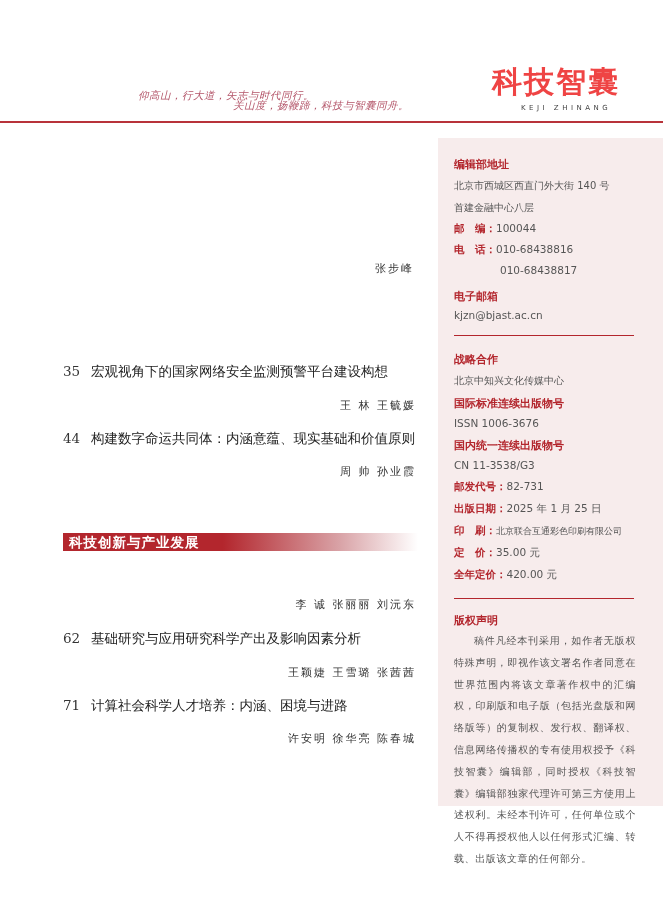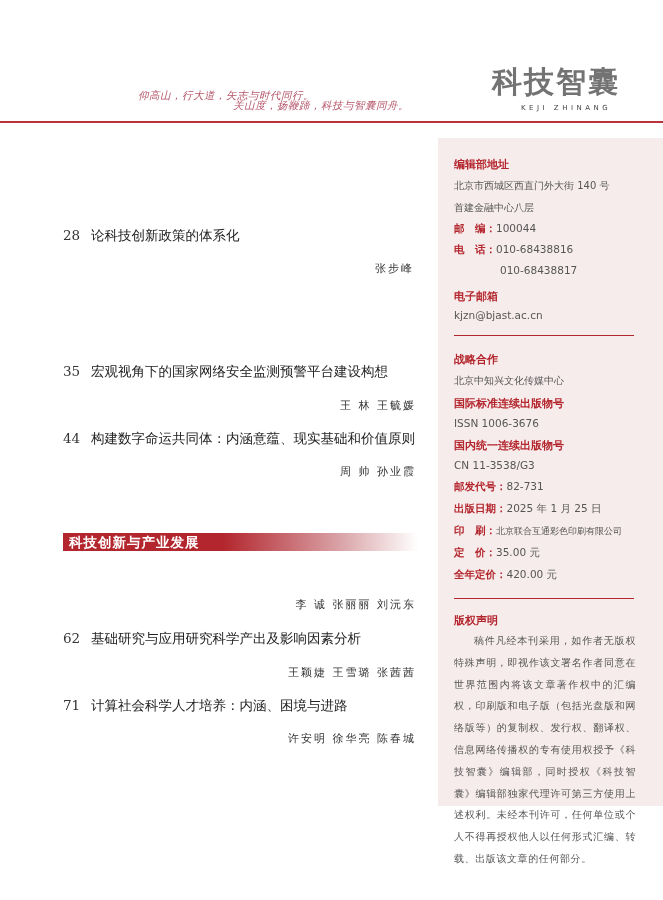--- a/index.html
+++ b/index.html
@@ -12,21 +12,21 @@
   .header { position: absolute; left: 0; top: 0; width: 663px; height: 125px; }
   .slogan {
     position: absolute; font-family: "DejaVu Sans", "Liberation Sans", sans-serif;
     font-style: italic; font-size: 10.5px; color: #b4566a; letter-spacing: 0.5px;
     white-space: nowrap;
   }
   .slogan.l1 { left: 138px; top: 83px; margin-top: 6px; }
   .slogan.l2 { left: 233px; top: 99px; }
   .logo-cn {
     position: absolute; left: 492px; top: 62px; font-family: "DejaVu Serif", serif;
-    font-size: 30px; color: #737373; letter-spacing: 2px; font-weight: bold;
+    font-size: 30px; color: #ef4444; letter-spacing: 2px; font-weight: bold;
     white-space: nowrap;
   }
   .logo-en {
     position: absolute; left: 521px; top: 104px; font-family: "DejaVu Sans", sans-serif;
     font-size: 7px; color: #444; letter-spacing: 3.5px; white-space: nowrap;
   }
   .header-rule {
     position: absolute; left: 0; top: 121px; width: 663px; height: 2px; background: #b8333a;
   }
 
@@ -68,23 +68,20 @@
 
 <div class="header">
   <div class="slogan l1">仰高山，行大道，矢志与时代同行。</div>
   <div class="slogan l2">关山度，扬鞭蹄，科技与智囊同舟。</div>
   <div class="logo-cn">科技智囊</div>
   <div class="logo-en">KEJI  ZHINANG</div>
   <div class="header-rule"></div>
 </div>
 
 <div class="toc">
-  <div class="entry-title" style="top:227px">
-    <span class="num">28</span><span>论科技创新政策的体系化</span>
-  </div>
   <div class="entry-authors" style="top:261px; right:24px">张步峰</div>
 
 
   <div class="entry-title" style="top:363px">
     <span class="num">35</span><span>宏观视角下的国家网络安全监测预警平台建设构想</span>
   </div>
   <div class="entry-authors" style="top:398px">王 林  王毓媛</div>
 
   <div class="entry-title" style="top:430px">
     <span class="num">44</span><span>构建数字命运共同体：内涵意蕴、现实基础和价值原则</span>

